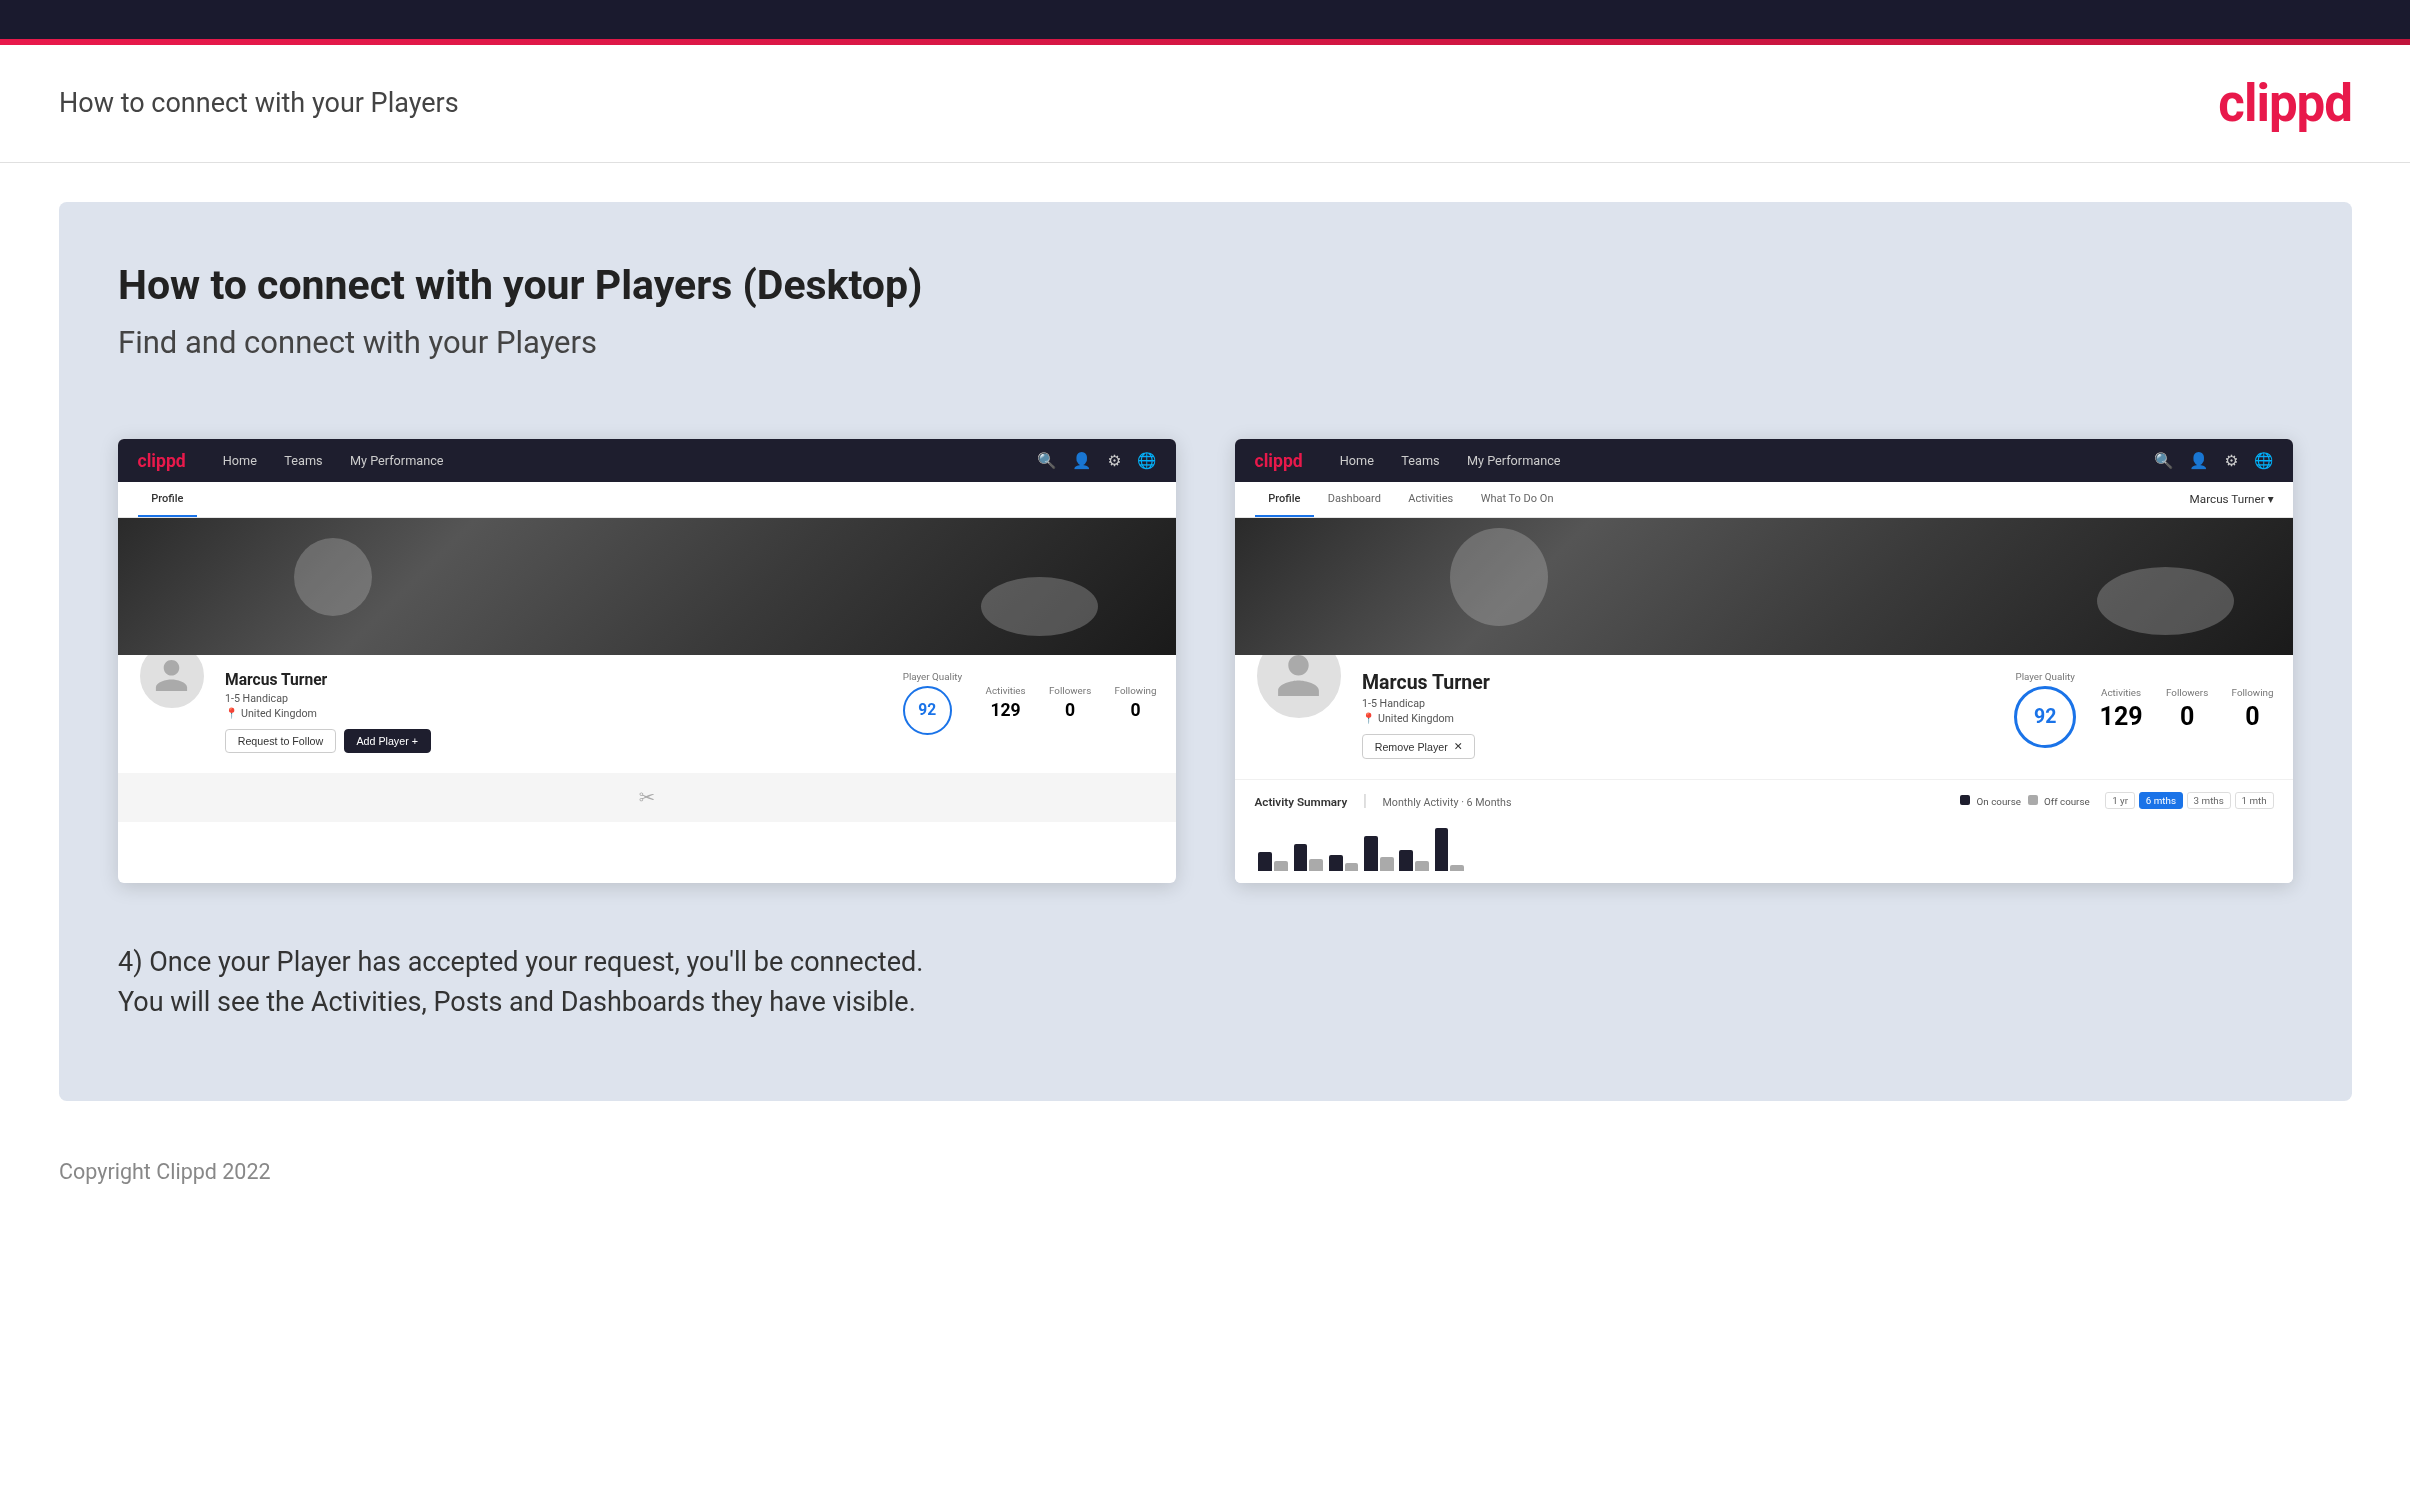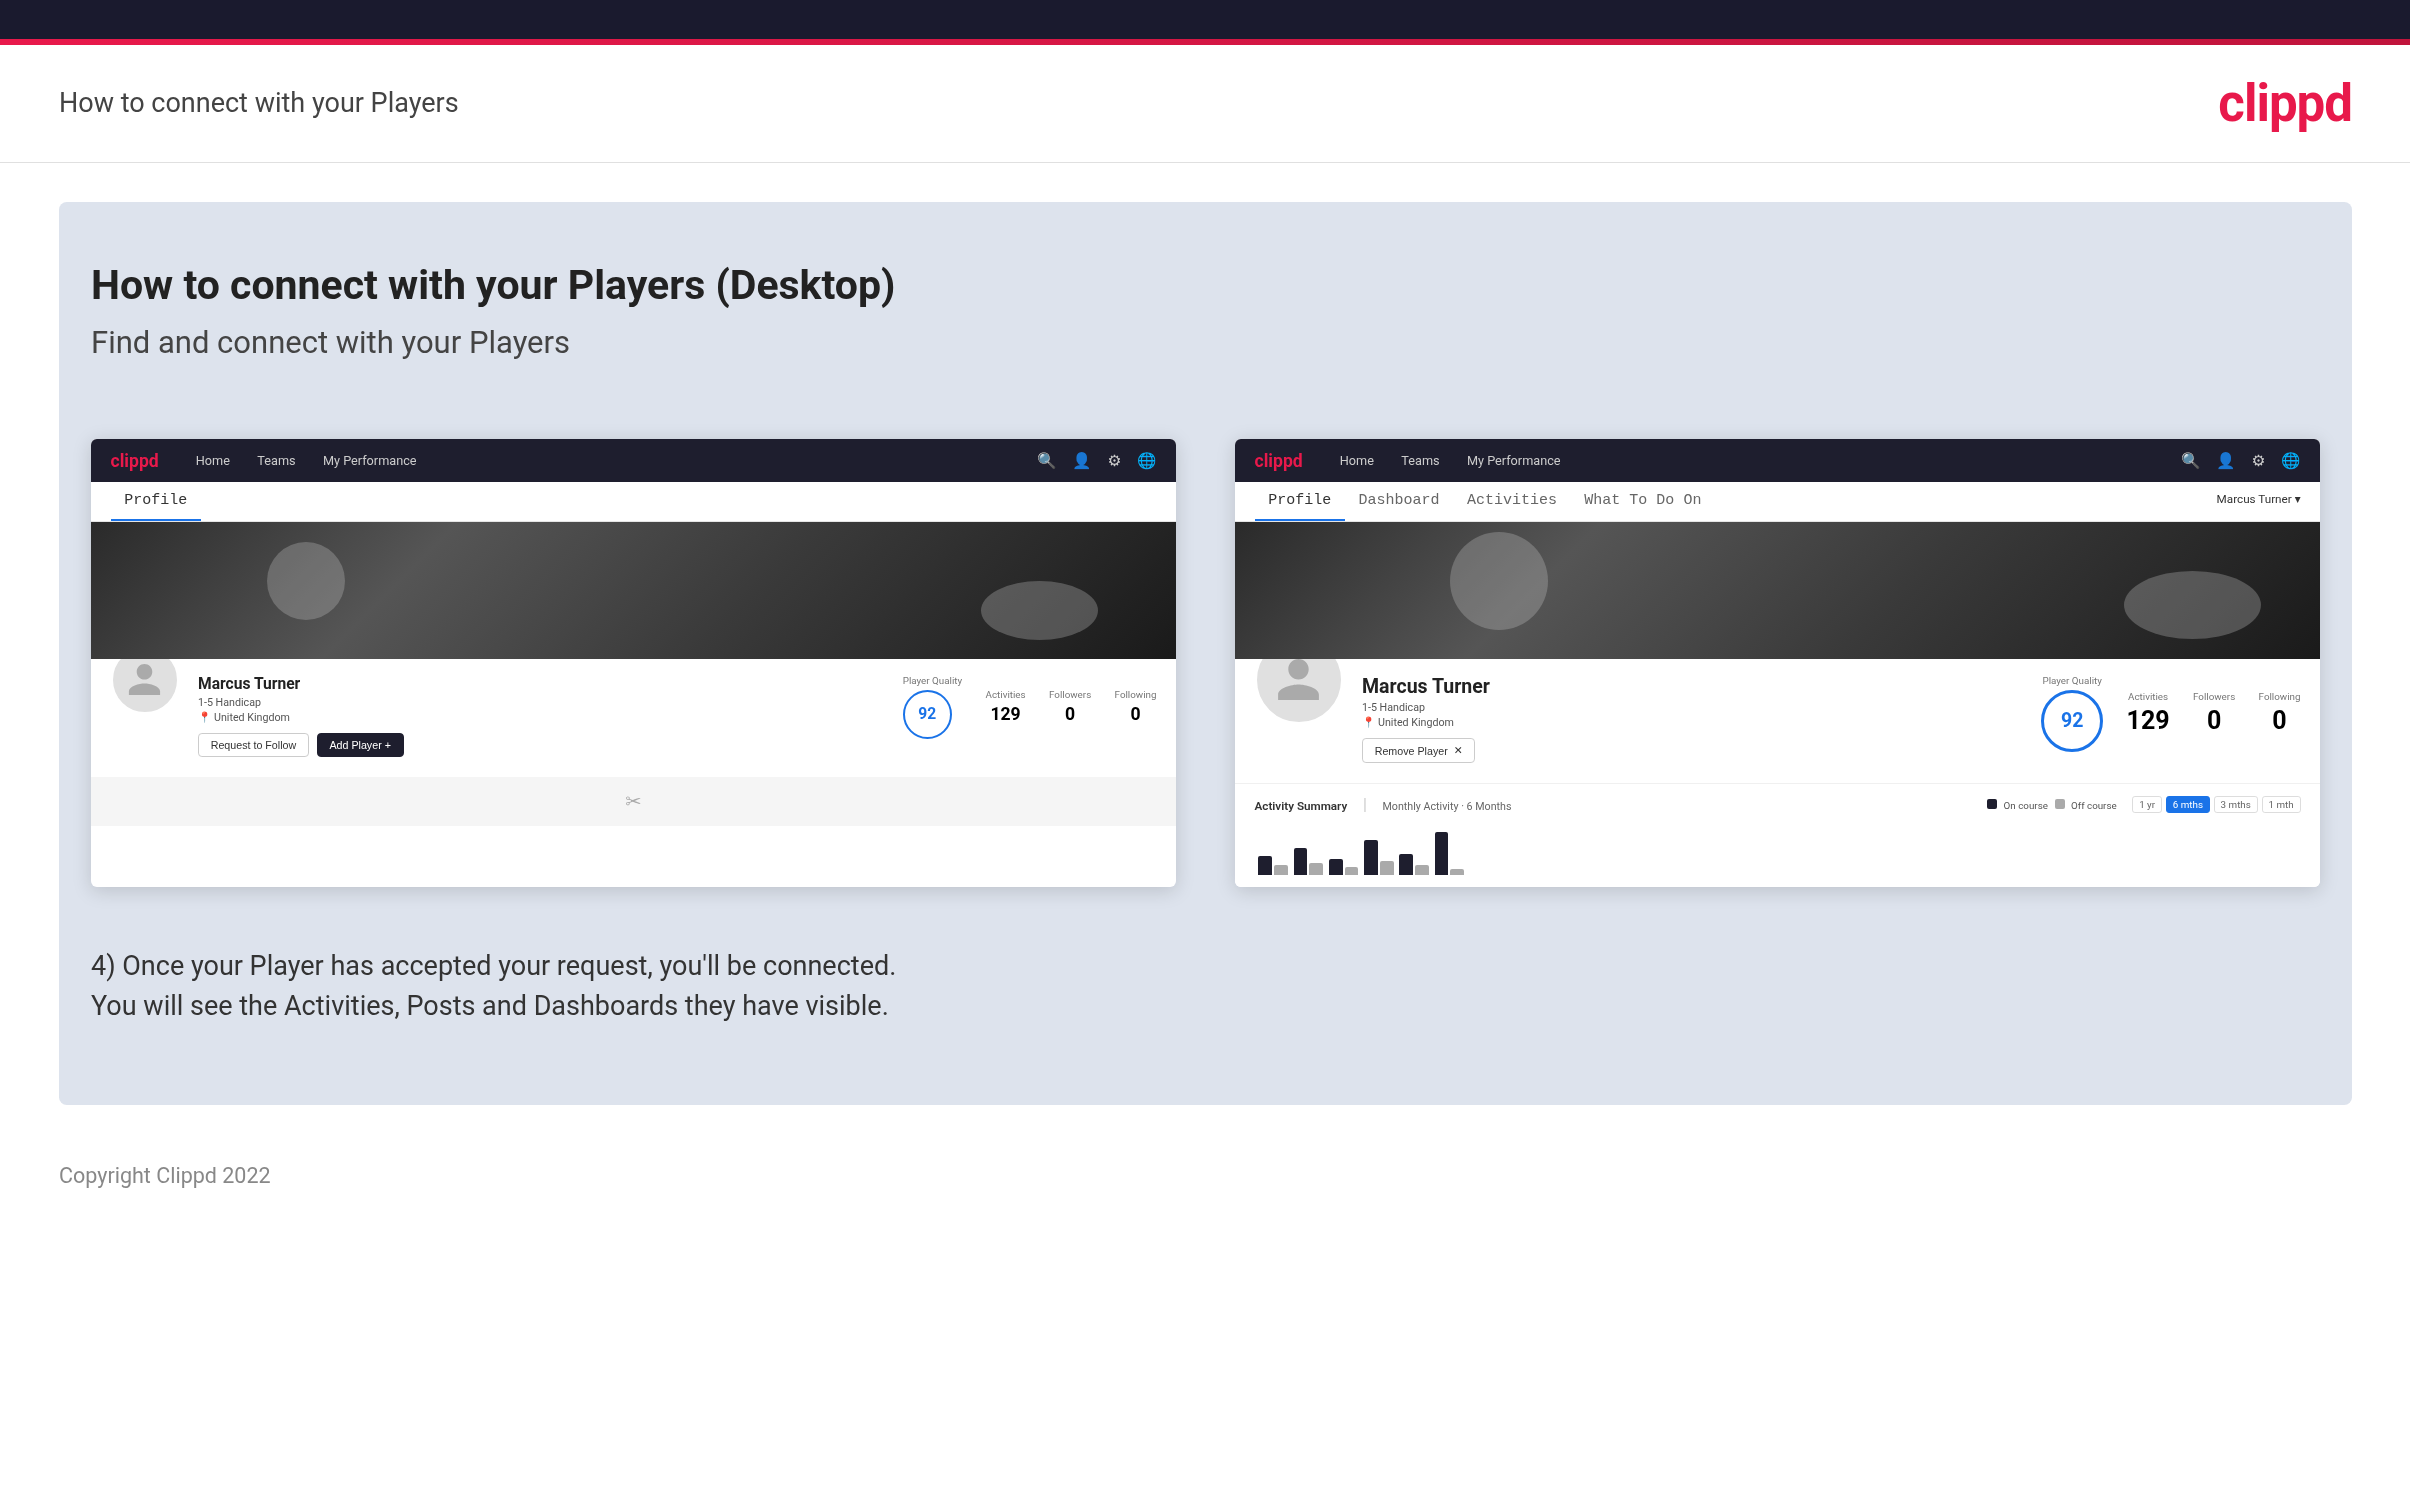--- a/index.html
+++ b/index.html
@@ -39,21 +39,21 @@
       font-size: 51px;
       font-weight: 700;
       color: #e8194b;
       letter-spacing: -1px;
     }
 
     
     .main-content {
       background: #dde3ed;
       margin: 39px 59px;
-      padding: 59px 32px 78px;
+      padding: 59px 59px 78px;
       border-radius: 7.8px;
     }
     .page-heading {
       font-size: 41px;
       font-weight: 700;
       color: #222;
       margin-bottom: 15.6px;
     }
     .page-subheading {
       font-size: 31px;
@@ -113,26 +113,25 @@
 
     
     .mock-tabs {
       background: #fff;
       padding: 0 19.5px;
       display: flex;
       gap: 0;
       border-bottom: 1px solid #e5e5e5;
     }
     .mock-tab {
-      font-size: 15px;
+      font-size: 11px;
       color: #666;
       padding: 9.8px 13.7px;
       cursor: pointer;
       border-bottom: 2px solid transparent;
-      font-family: Liberation Mono, monospace;
     }
     .mock-tab.active {
       color: #333;
       border-bottom: 2px solid #1a73e8;
       font-weight: 500;
     }
     .mock-tab-right {
       margin-left: auto;
       font-size: 11.7px;
       color: #333;

